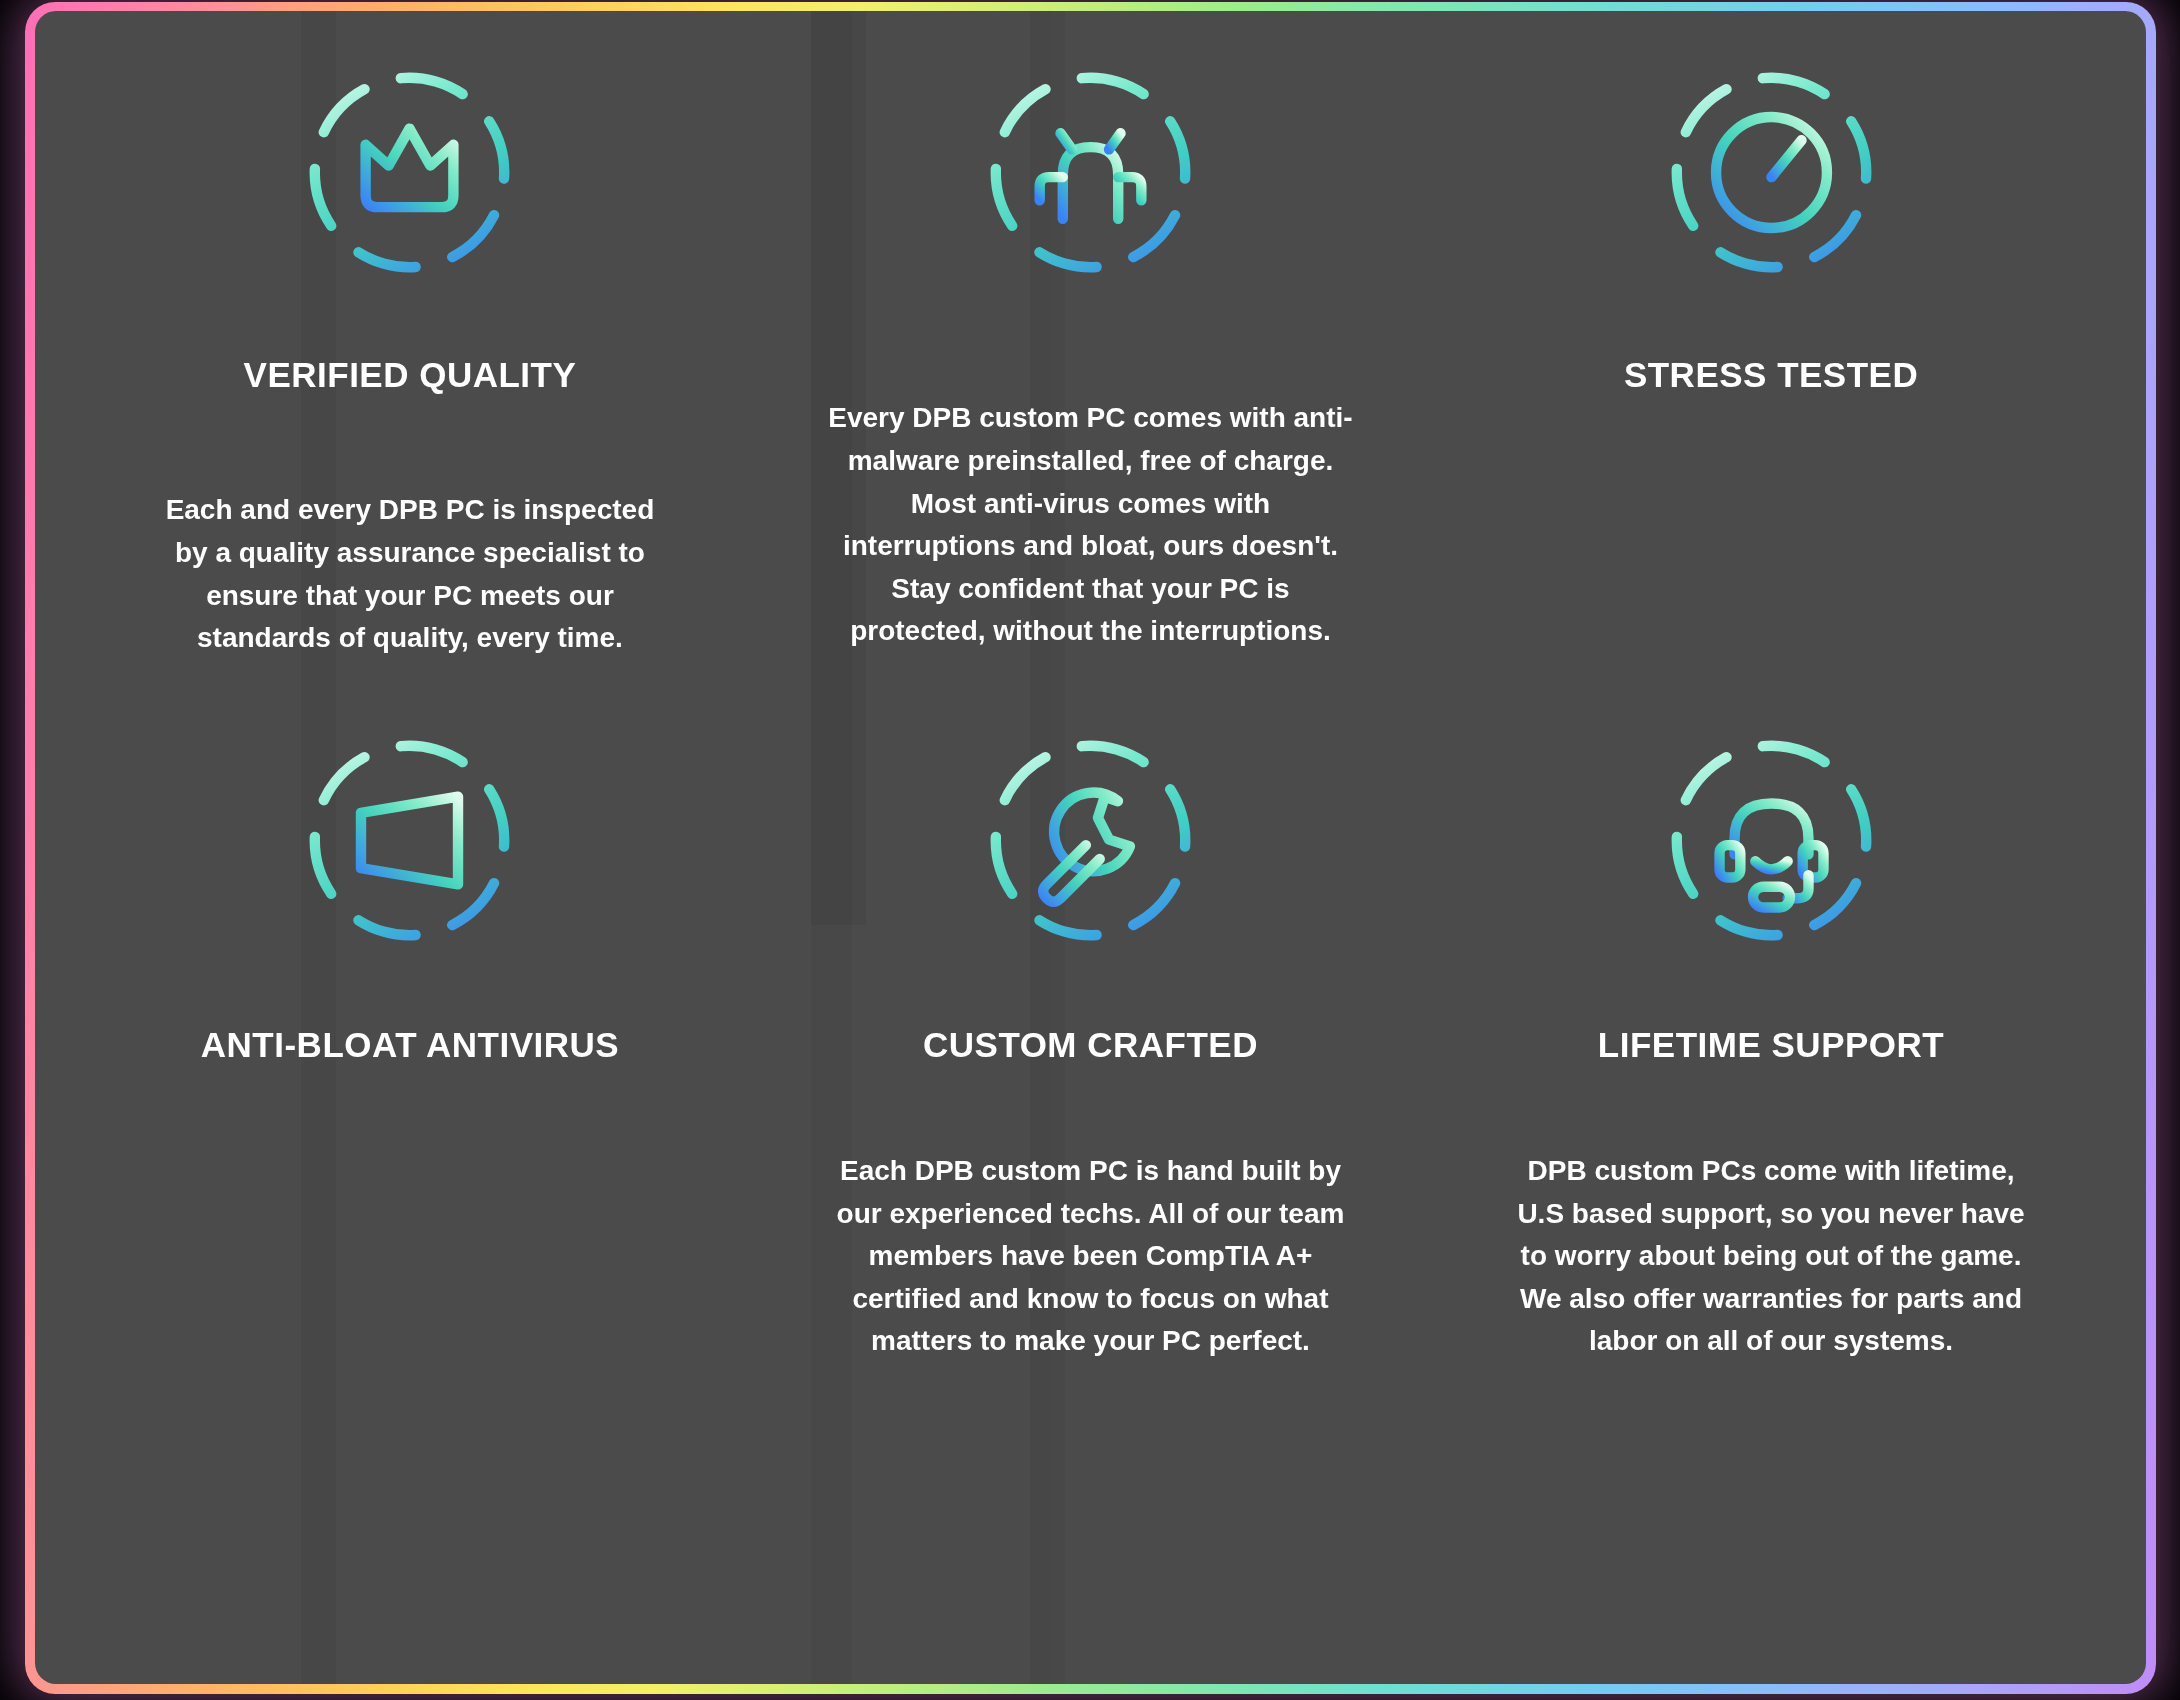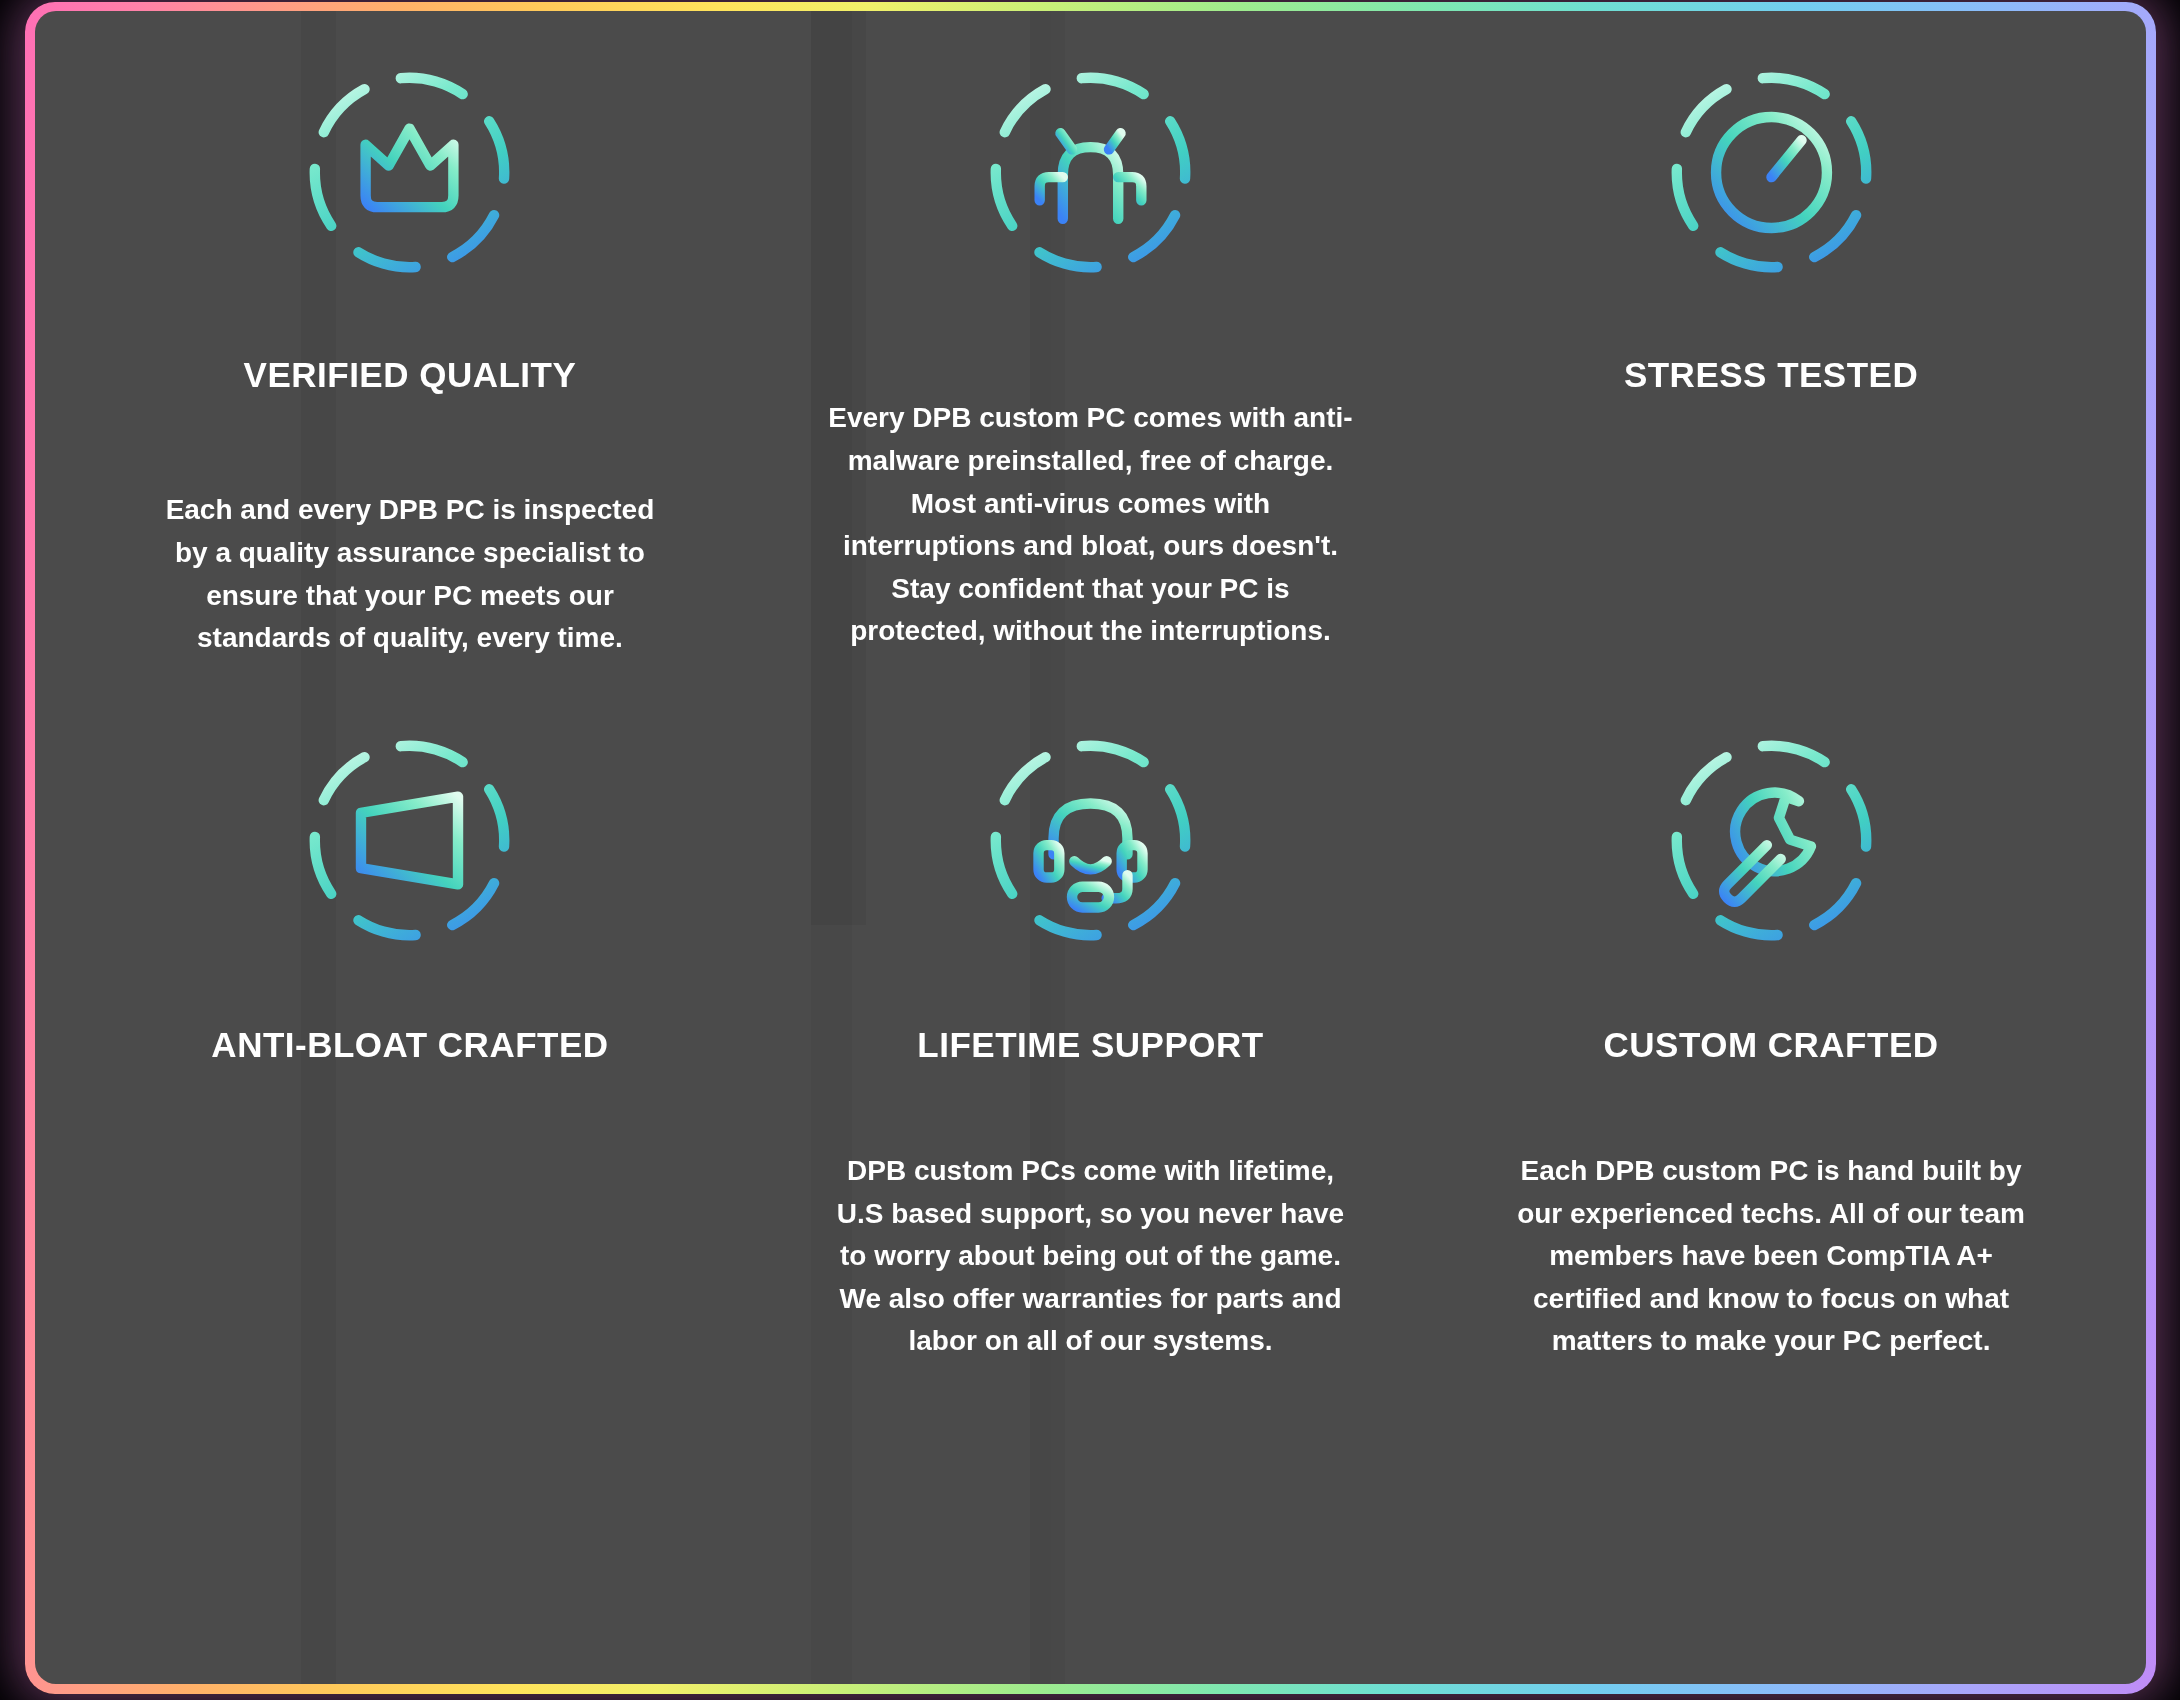--- a/index.html
+++ b/index.html
@@ -198,21 +198,33 @@
         <div class="icon-wrap">
           <svg viewBox="0 0 200 200">
             <circle cx="100" cy="100" r="82" fill="none" stroke="url(#gradRing)" stroke-width="9" stroke-linecap="round" stroke-dasharray="52 33" stroke-dashoffset="26" transform="rotate(-74 100 100)"></circle>
             <g fill="none" stroke="url(#gradA)" stroke-width="9" stroke-linejoin="round" stroke-linecap="round">
               <path d="M58 76 L142 62 L142 138 L58 124 Z"></path>
               <line x1="96" y1="69" x2="96" y2="131"></line>
               <line x1="58" y1="100" x2="142" y2="100"></line>
             </g>
           </svg>
         </div>
-        <div class="card-title">ANTI-BLOAT CRAFTED</div>
+        <div class="card-title">ANTI-BLOAT ANTIVIRUS</div>
+      </div>
+
+      <div class="card row2">
+        <div class="icon-wrap">
+          <svg viewBox="0 0 200 200">
+            <circle cx="100" cy="100" r="82" fill="none" stroke="url(#gradRing)" stroke-width="9" stroke-linecap="round" stroke-dasharray="52 33" stroke-dashoffset="26" transform="rotate(-74 100 100)"></circle>
+            <path d="M115 63 A34 34 0 1 0 137 97 L118 97 L103 82 L103 63 Z" transform="rotate(18 110 92)" fill="none" stroke="url(#gradA)" stroke-width="9" stroke-linejoin="round" stroke-linecap="round"></path>
+            <path d="M96 104 L62 138 Q56 144 62 150 Q68 156 74 150 L108 116" fill="none" stroke="url(#gradA)" stroke-width="9" stroke-linejoin="round" stroke-linecap="round"></path>
+          </svg>
+        </div>
+        <div class="card-title">CUSTOM CRAFTED</div>
+        <div class="card-body">Each DPB custom PC is hand built by our experienced techs. All of our team members have been CompTIA A+ certified and know to focus on what matters to make your PC perfect.</div>
       </div>
 
       <div class="card row2">
         <div class="icon-wrap">
           <svg viewBox="0 0 200 200">
             <circle cx="100" cy="100" r="82" fill="none" stroke="url(#gradRing)" stroke-width="9" stroke-linecap="round" stroke-dasharray="52 33" stroke-dashoffset="26" transform="rotate(-74 100 100)"></circle>
             <g fill="none" stroke="url(#gradA)" stroke-width="9" stroke-linecap="round" stroke-linejoin="round">
               <path d="M68 112 L68 98 Q68 68 100 68 Q132 68 132 98 L132 112"></path>
               <rect x="55" y="104" width="18" height="28" rx="7"></rect>
               <rect x="127" y="104" width="18" height="28" rx="7"></rect>
@@ -221,28 +233,16 @@
               <line x1="88" y1="92" x2="88" y2="106"></line>
               <line x1="112" y1="92" x2="112" y2="106"></line>
               <path d="M86 118 Q100 132 114 118"></path>
             </g>
           </svg>
         </div>
         <div class="card-title">LIFETIME SUPPORT</div>
         <div class="card-body">DPB custom PCs come with lifetime, U.S based support, so you never have to worry about being out of the game. We also offer warranties for parts and labor on all of our systems.</div>
       </div>
 
-      <div class="card row2">
-        <div class="icon-wrap">
-          <svg viewBox="0 0 200 200">
-            <circle cx="100" cy="100" r="82" fill="none" stroke="url(#gradRing)" stroke-width="9" stroke-linecap="round" stroke-dasharray="52 33" stroke-dashoffset="26" transform="rotate(-74 100 100)"></circle>
-            <path d="M115 63 A34 34 0 1 0 137 97 L118 97 L103 82 L103 63 Z" transform="rotate(18 110 92)" fill="none" stroke="url(#gradA)" stroke-width="9" stroke-linejoin="round" stroke-linecap="round"></path>
-            <path d="M96 104 L62 138 Q56 144 62 150 Q68 156 74 150 L108 116" fill="none" stroke="url(#gradA)" stroke-width="9" stroke-linejoin="round" stroke-linecap="round"></path>
-          </svg>
-        </div>
-        <div class="card-title">CUSTOM CRAFTED</div>
-        <div class="card-body">Each DPB custom PC is hand built by our experienced techs. All of our team members have been CompTIA A+ certified and know to focus on what matters to make your PC perfect.</div>
-      </div>
-
     </div>
   </div>
 </div>
 
 
 </body></html>

